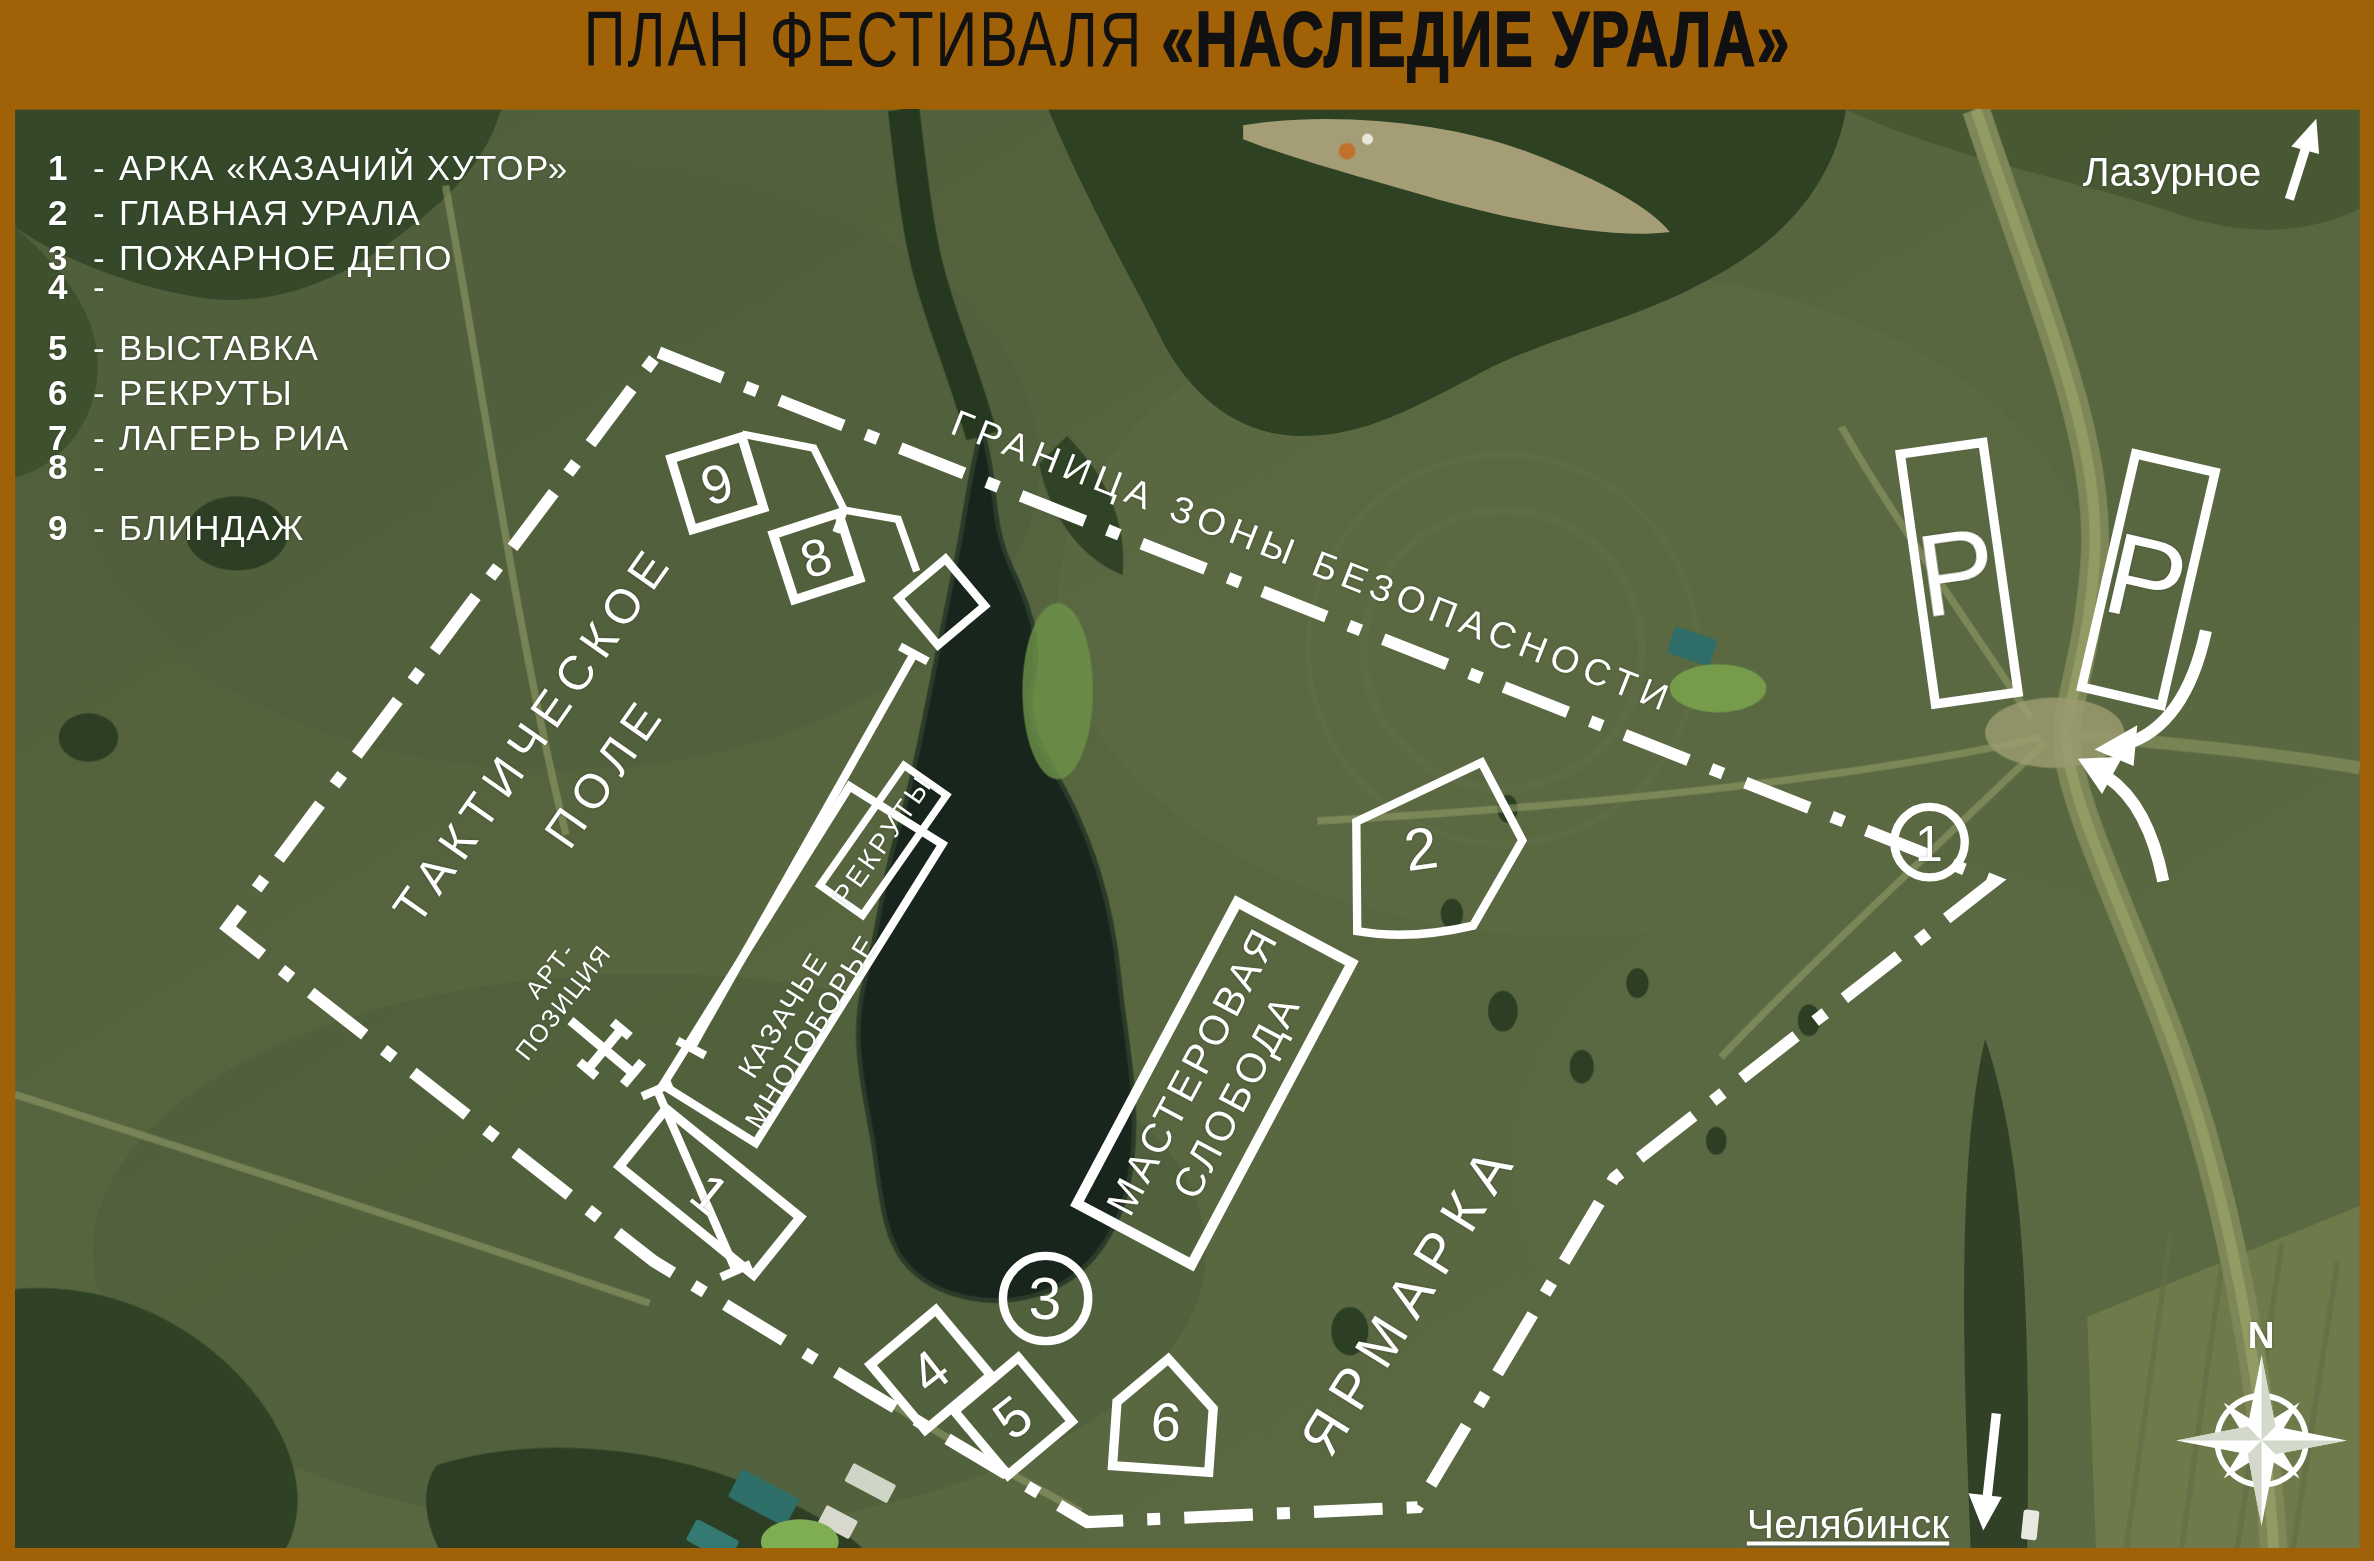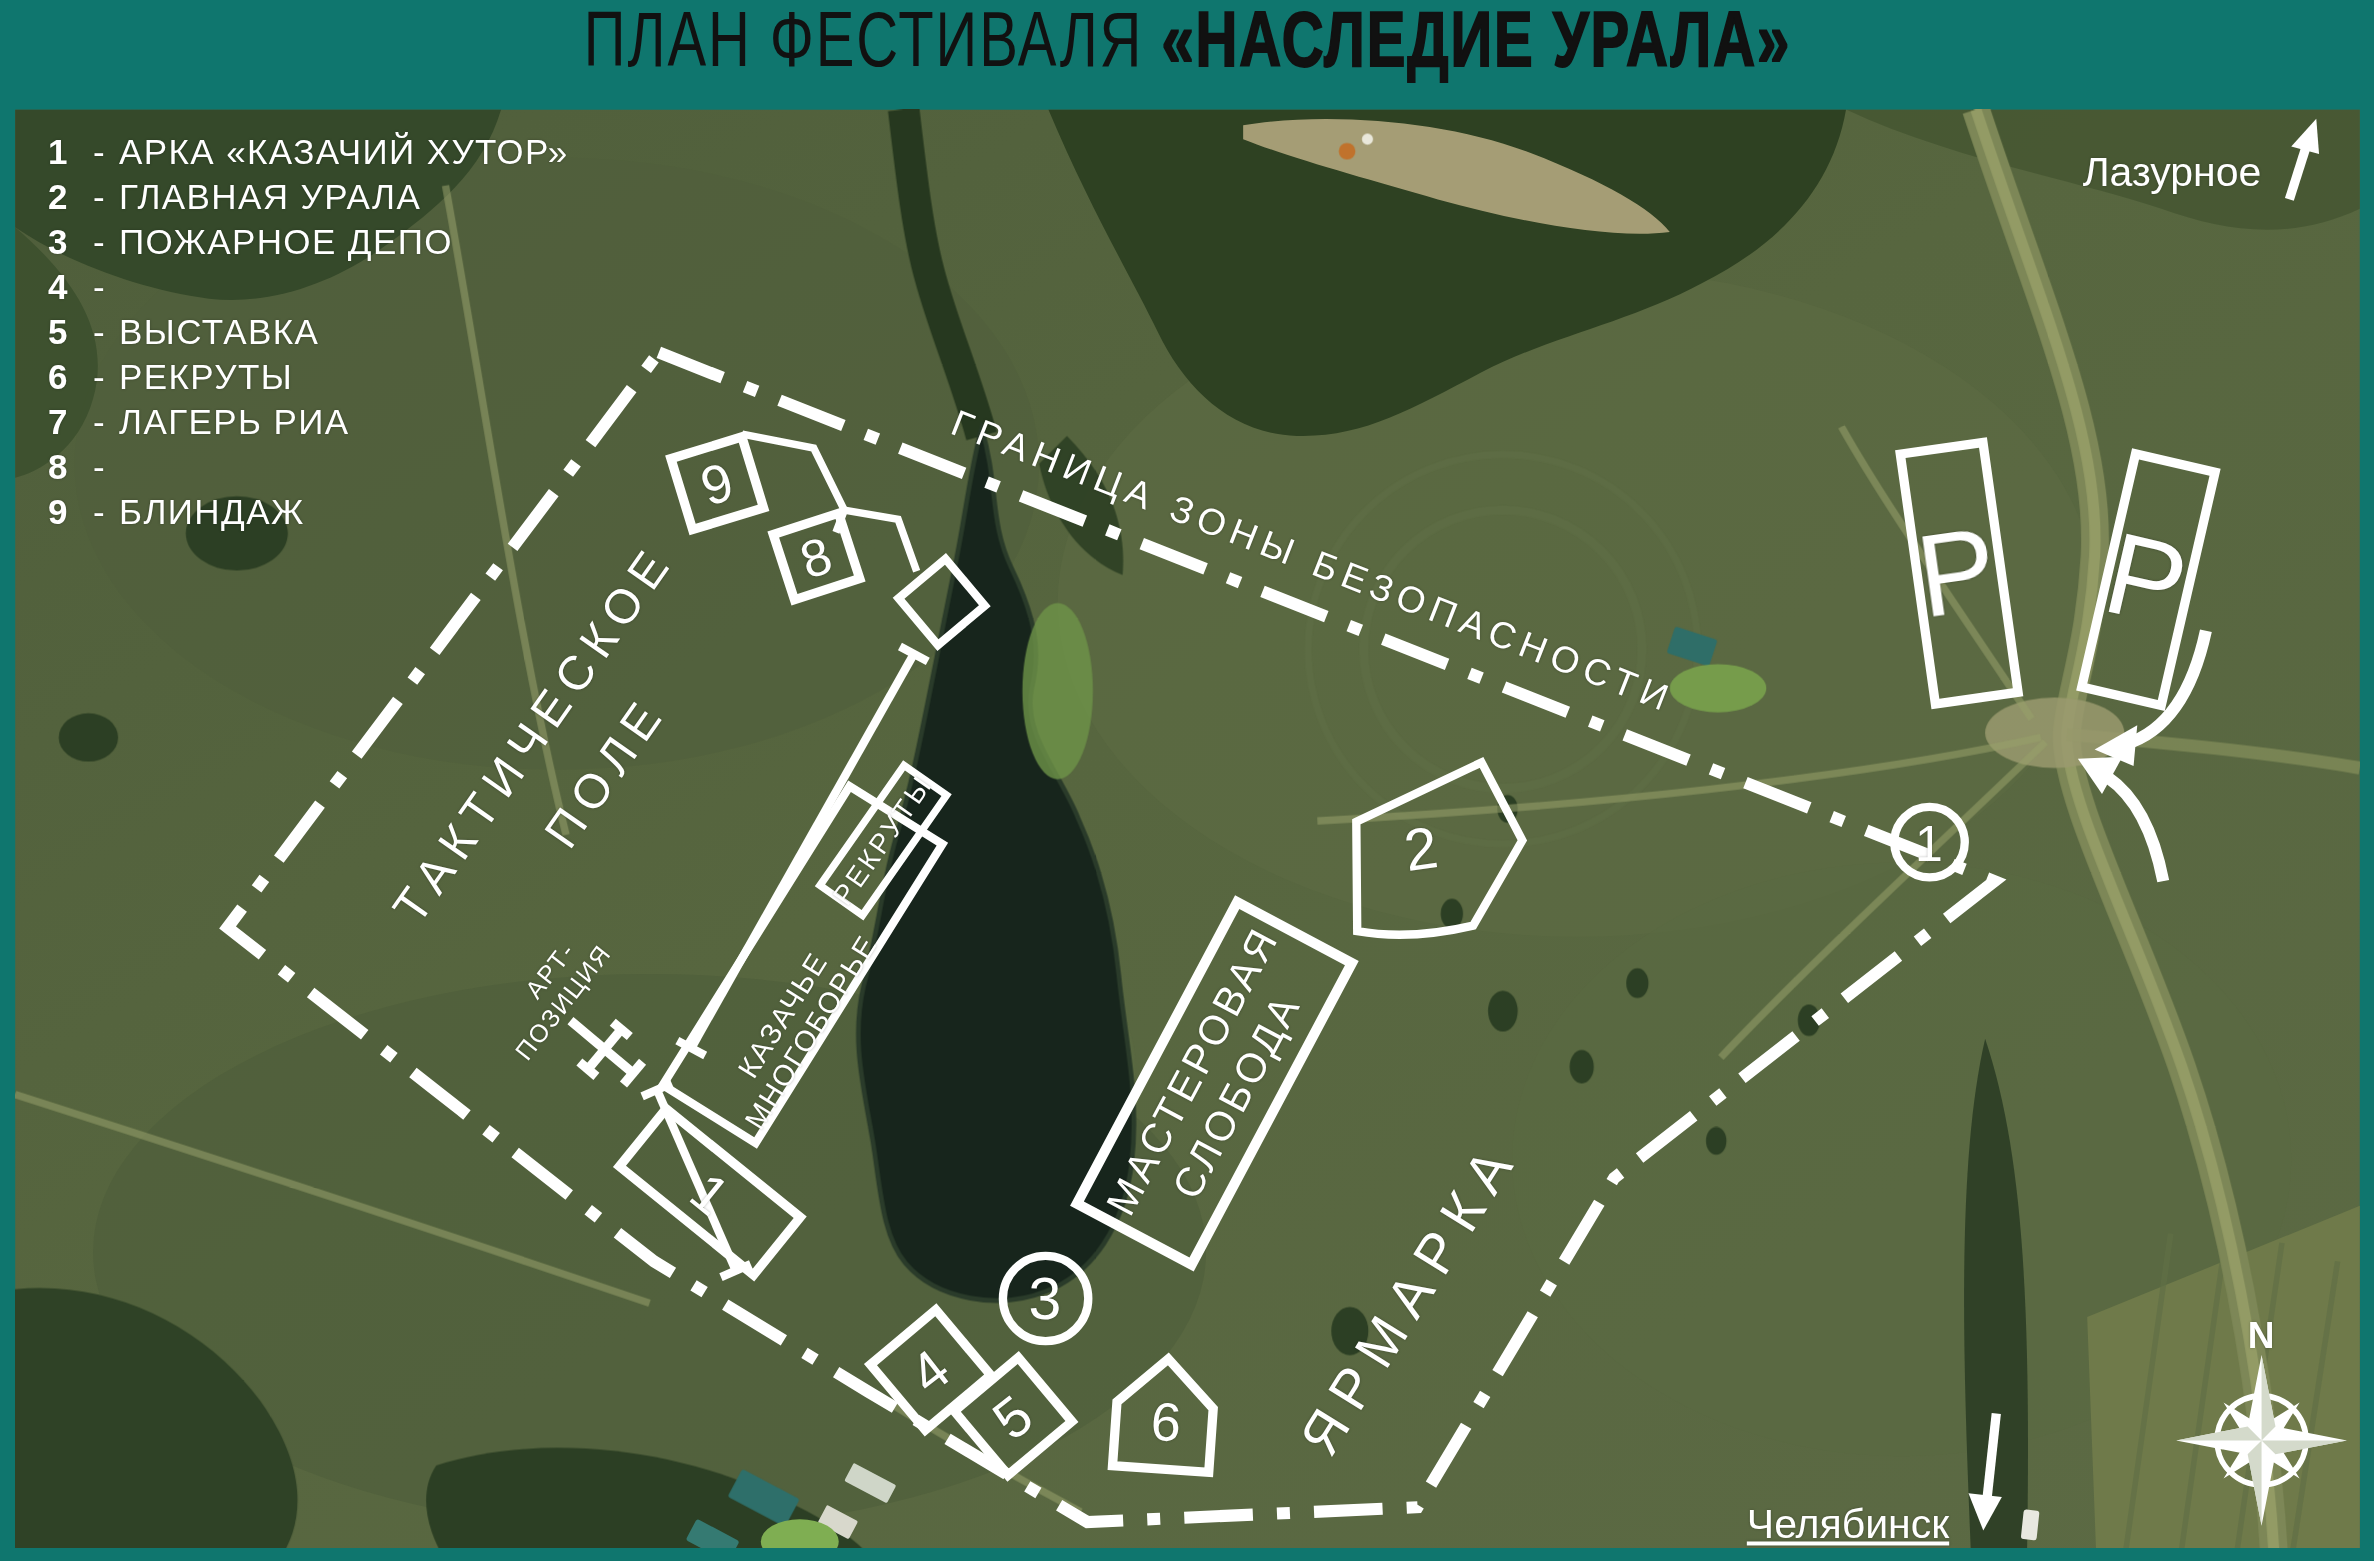--- a/index.html
+++ b/index.html
@@ -1,35 +1,35 @@
 <!DOCTYPE html>
 <html style="font-size:15px"><head>
 <meta charset="utf-8">
 <style>
   html,body{margin:0;padding:0;background:#ffffff;}
-  #stage{position:relative;width:2375px;height:1561px;background:#0f766e;overflow:hidden;
+  #stage{position:relative;width:2375px;height:1561px;background:#a16207;overflow:hidden;
          font-family:"Liberation Sans",sans-serif;}
   
   #title{position:absolute;left:0;top:7.4px;width:2375px;text-align:center;color:#111;
          white-space:nowrap;}
   #title .stretch{display:inline-block;transform:scaleY(1.35);transform-origin:center 60%;
          font-size:58px;letter-spacing:1.9px;}
   #title .t-prefix{font-weight:400;}
   #title .t-hl{font-weight:700;-webkit-text-stroke:1.4px #111;}
   
   #map-svg{position:absolute;left:0;top:0;}
   .mlabel{position:absolute;color:#fff;white-space:nowrap;text-align:center;
           transform:translate(-50%,-50%) rotate(var(--r,0deg));
           text-shadow:0 0 2.8px rgba(0,0,0,.28);line-height:1.05;font-weight:400;}
   
   #legend{position:absolute;left:48px;top:132px;color:#fff;text-shadow:0 0 2.8px rgba(0,0,0,.3);}
   .leg-row{display:flex;align-items:baseline;height:45px;font-size:35px;letter-spacing:1.4px;}
   .leg-row b{font-weight:700;min-width:32px;}
   .leg-row .sep{padding:0 13px;font-weight:400;}
-  .leg-row .lab{font-weight:400;}
+  .leg-row .lab{font-weight:400;margin-top:16px;}
 </style>
 </head>
 <body>
 
 <div id="stage">
 
   <div id="title">
     <span class="stretch"><span class="t-prefix">ПЛАН ФЕСТИВАЛЯ </span><span class="t-hl">«НАСЛЕДИЕ УРАЛА»</span></span>
   </div>
 

